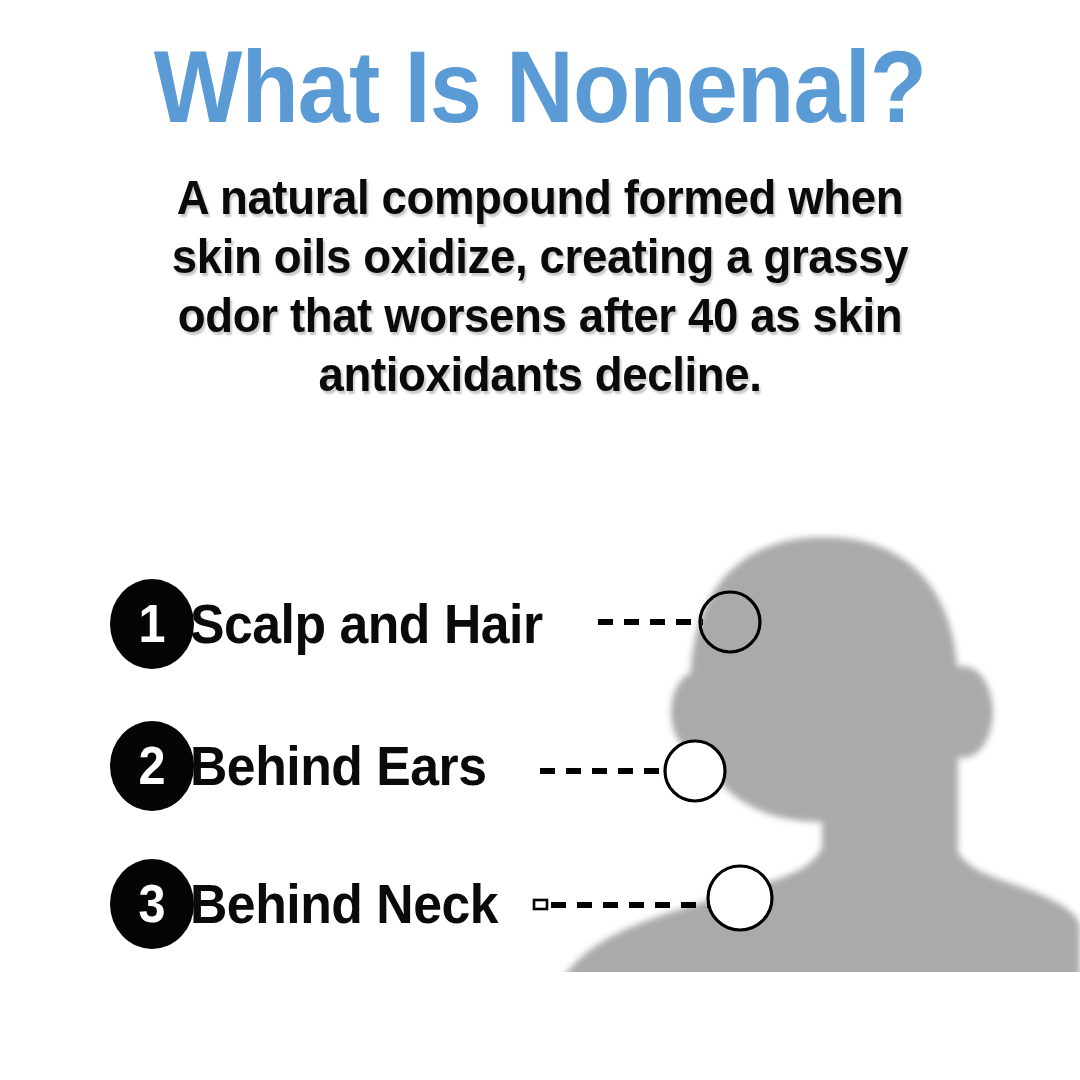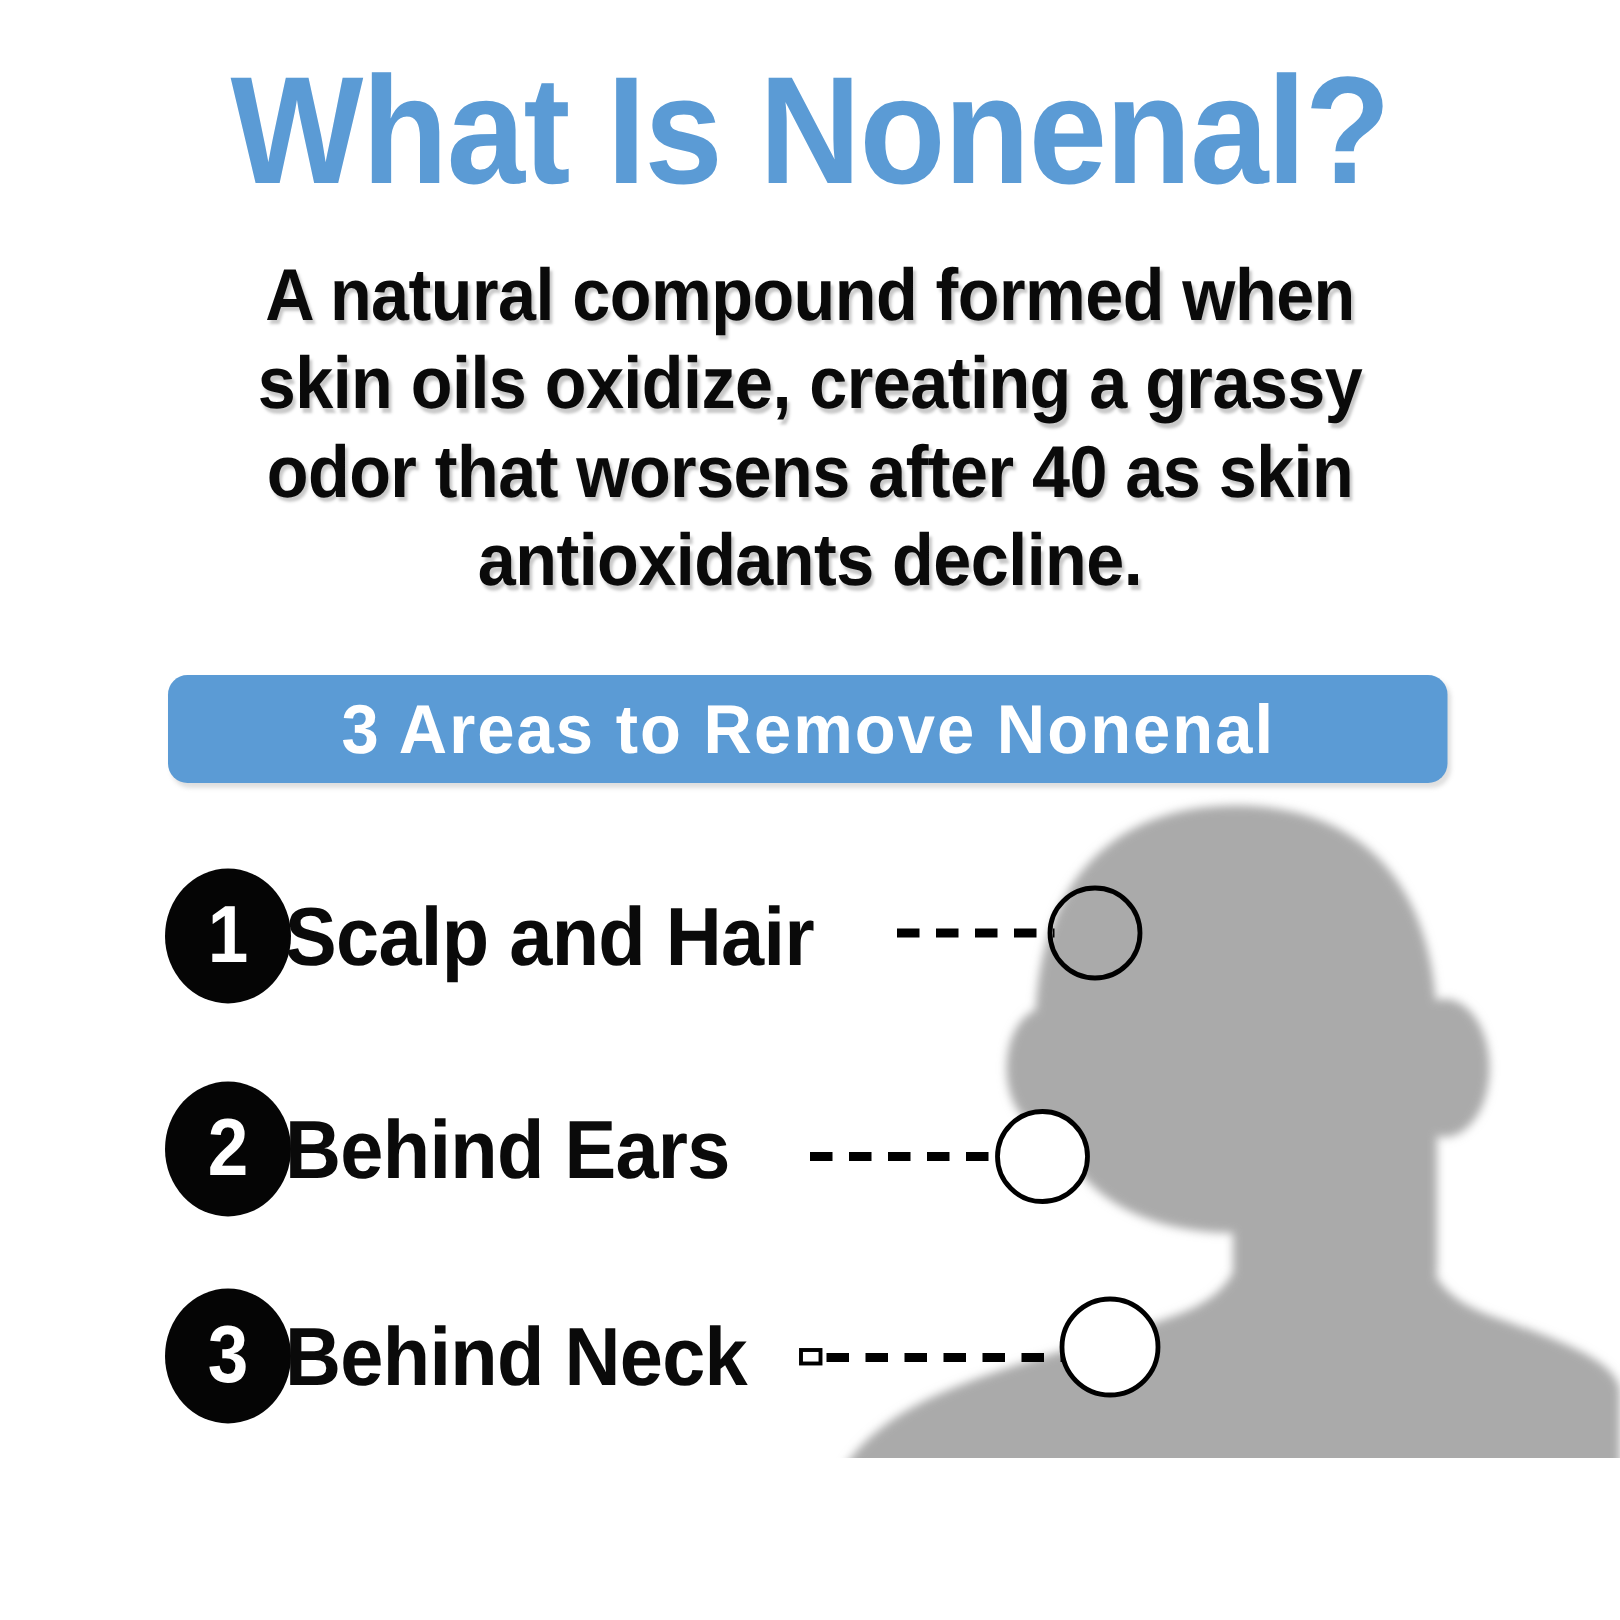--- a/index.html
+++ b/index.html
@@ -140,23 +140,20 @@
 
   <div class="title">What Is Nonenal?</div>
 
   <div class="lede">
     <span>A natural compound formed when</span>
     <span>skin oils oxidize, creating a grassy</span>
     <span>odor that worsens after 40 as skin</span>
     <span>antioxidants decline.</span>
   </div>
 
-  <div class="banner">
-    <span class="banner-text">3 Areas to Remove Nonenal</span>
-  </div>
 
   <div class="list">
 
     <div class="item item-1">
       <div class="badge">
         <span class="badge-num">1</span>
       </div>
       <div class="item-label">Scalp and Hair</div>
     </div>
 

